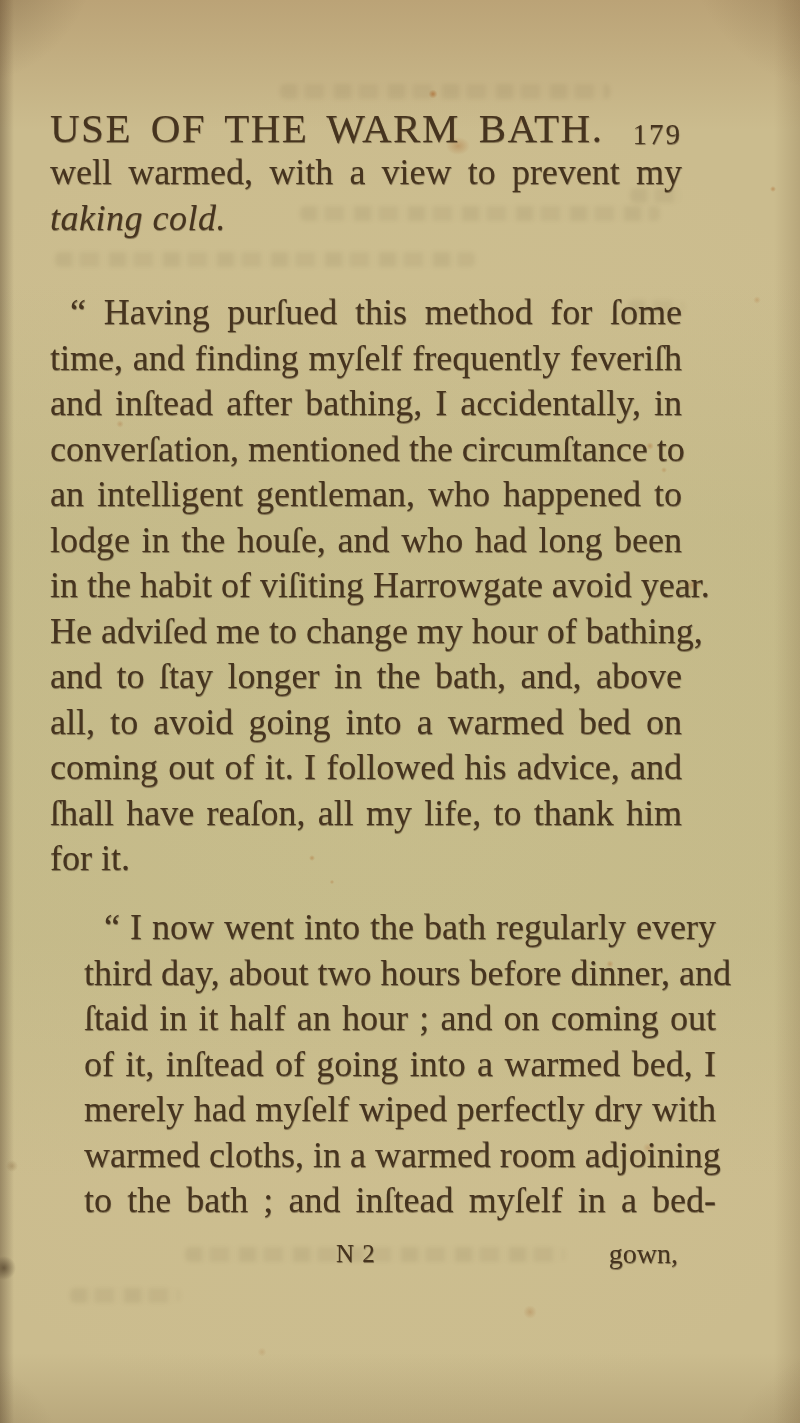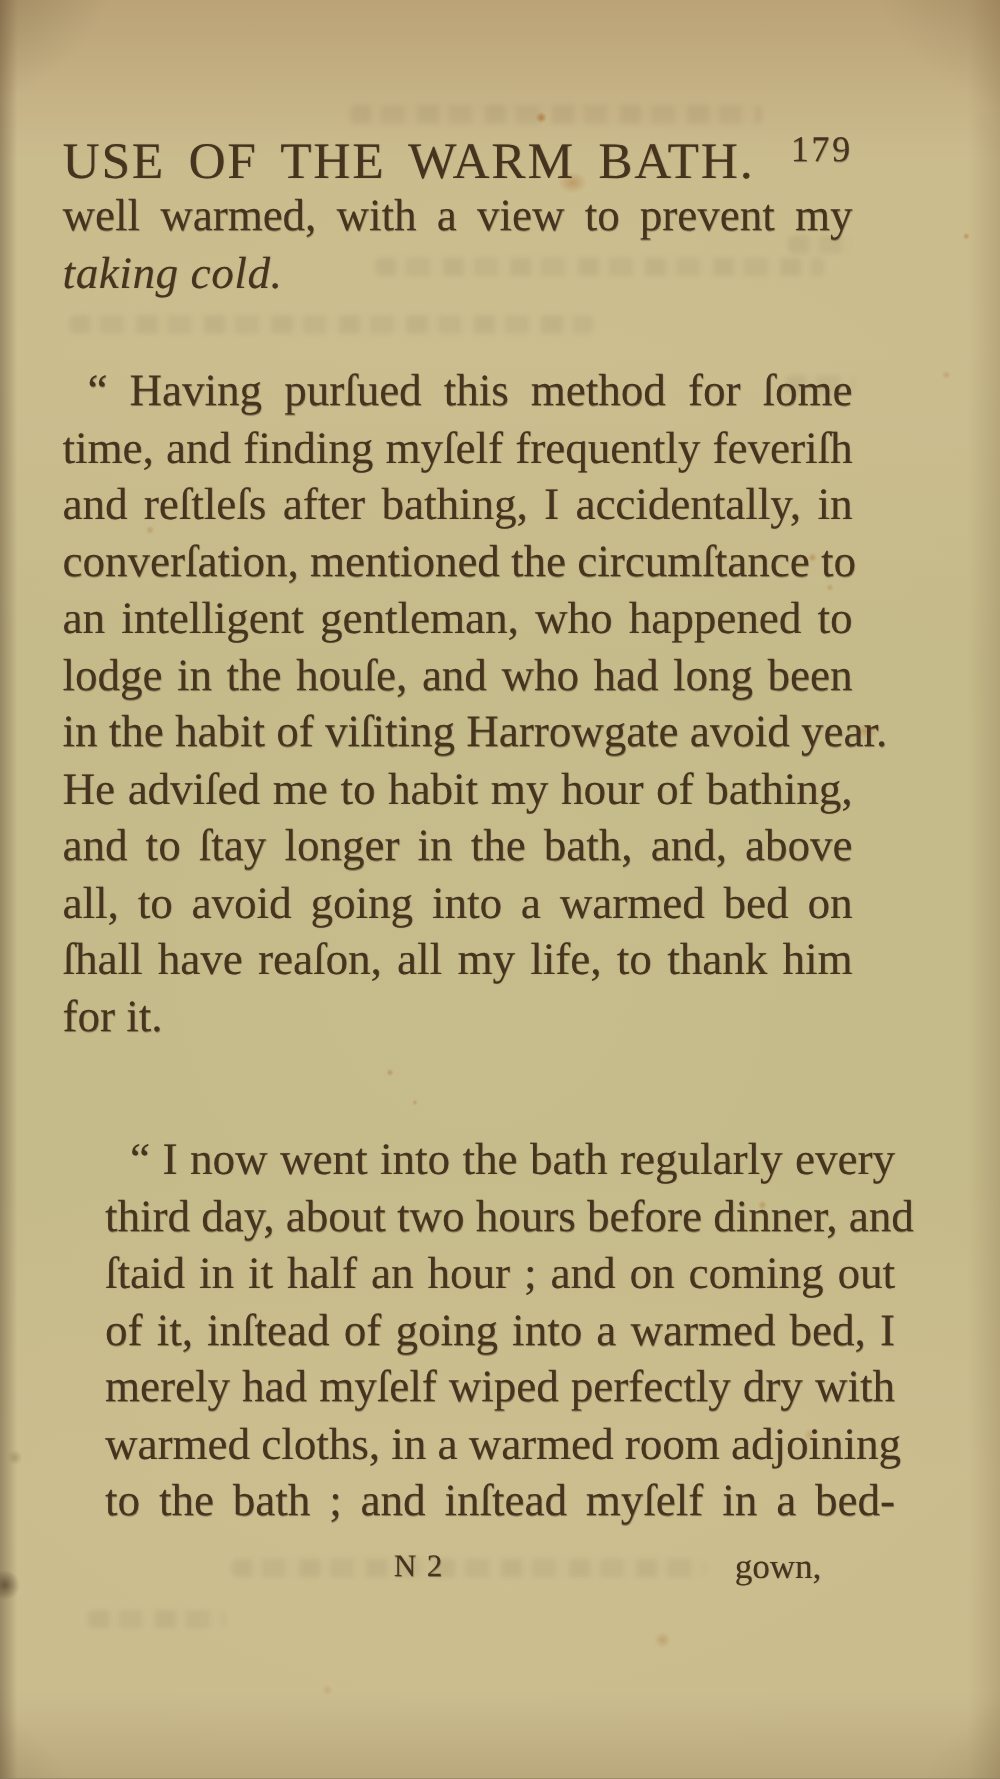--- a/index.html
+++ b/index.html
@@ -51,41 +51,41 @@
   }
 
   
   .hdr { position: absolute; left: 50px; top: 104px; width: 632px; height: 42px; }
   .hdr .title {
     display: block; width: 100%;
     text-align: left;
     font-size: 41px; letter-spacing: 1.5px; word-spacing: 7px;
   }
   .hdr .pageno {
-    position: absolute; right: 0; top: 0;
+    position: absolute; right: 0; top: 14px;
     font-size: 29px; letter-spacing: 2px;
   }
 
   
   .para { position: absolute; left: 50px; width: 632px; font-size: 36px; }
   .tline {
     height: 45.5px; line-height: 45.5px;
     text-align: justify; text-align-last: justify;
     overflow: visible; white-space: nowrap;
   }
   .tline.short { text-align-last: left; white-space: normal; }
   .tline.indent { padding-left: 20px; }
   .italic { font-style: italic; letter-spacing: 0.5px; }
 
   #fragment { top: 150px; }
   #para2    { top: 290px; }
   #para3    { top: 905px; margin-left: 34px; }
 
   
-  .ftr { position: absolute; left: 33px; top: 1238px; width: 632px; height: 46px; font-size: 27px; }
+  .ftr { position: absolute; left: 54px; top: 1238px; width: 632px; height: 46px; font-size: 27px; }
   .ftr .sig  { position: absolute; left: 282px; top: 2px; font-size: 25px; letter-spacing: 1px; }
   .ftr .catch { position: absolute; right: 8px; top: 0; font-size: 28px; }
 
   
   .ghost {
     position: absolute; height: 15px;
     background: repeating-linear-gradient(90deg,
       rgba(112,96,60,0.20) 0 17px, rgba(112,96,60,0.03) 17px 25px,
       rgba(112,96,60,0.17) 25px 44px, rgba(112,96,60,0.02) 44px 54px);
     filter: blur(2px); opacity: 0.55; border-radius: 5px;
@@ -112,28 +112,29 @@
     </div>
 
     <div class="para" id="fragment">
       <div class="tline">well warmed, with a view to prevent my</div>
       <div class="tline short italic">taking cold.</div>
     </div>
 
     <div class="para" id="para2">
       <div class="tline indent">“ Having purſued this method for ſome</div>
       <div class="tline">time, and finding myſelf frequently feveriſh</div>
-      <div class="tline">and reſtleſs after bathing, I accidentally, in</div>
+      <div class="tline">and inſtead after bathing, I accidentally, in</div>
       <div class="tline">converſation, mentioned the circumſtance to</div>
       <div class="tline">an intelligent gentleman, who happened to</div>
       <div class="tline">lodge in the houſe, and who had long been</div>
       <div class="tline">in the habit of viſiting Harrowgate avoid year.</div>
-      <div class="tline">He adviſed me to habit my hour of bathing,</div>
+      <div class="tline">He adviſed me to change my hour of bathing,</div>
       <div class="tline">and to ſtay longer in the bath, and, above</div>
       <div class="tline">all, to avoid going into a warmed bed on</div>
+      <div class="tline">coming out of it.  I followed his advice, and</div>
       <div class="tline">ſhall have reaſon, all my life, to thank him</div>
       <div class="tline short">for it.</div>
     </div>
 
     <div class="para" id="para3">
       <div class="tline indent">“ I now went into the bath regularly every</div>
       <div class="tline">third day, about two hours before dinner, and</div>
       <div class="tline">ſtaid in it half an hour ; and on coming out</div>
       <div class="tline">of it, inſtead of going into a warmed bed, I</div>
       <div class="tline">merely had myſelf wiped perfectly dry with</div>

